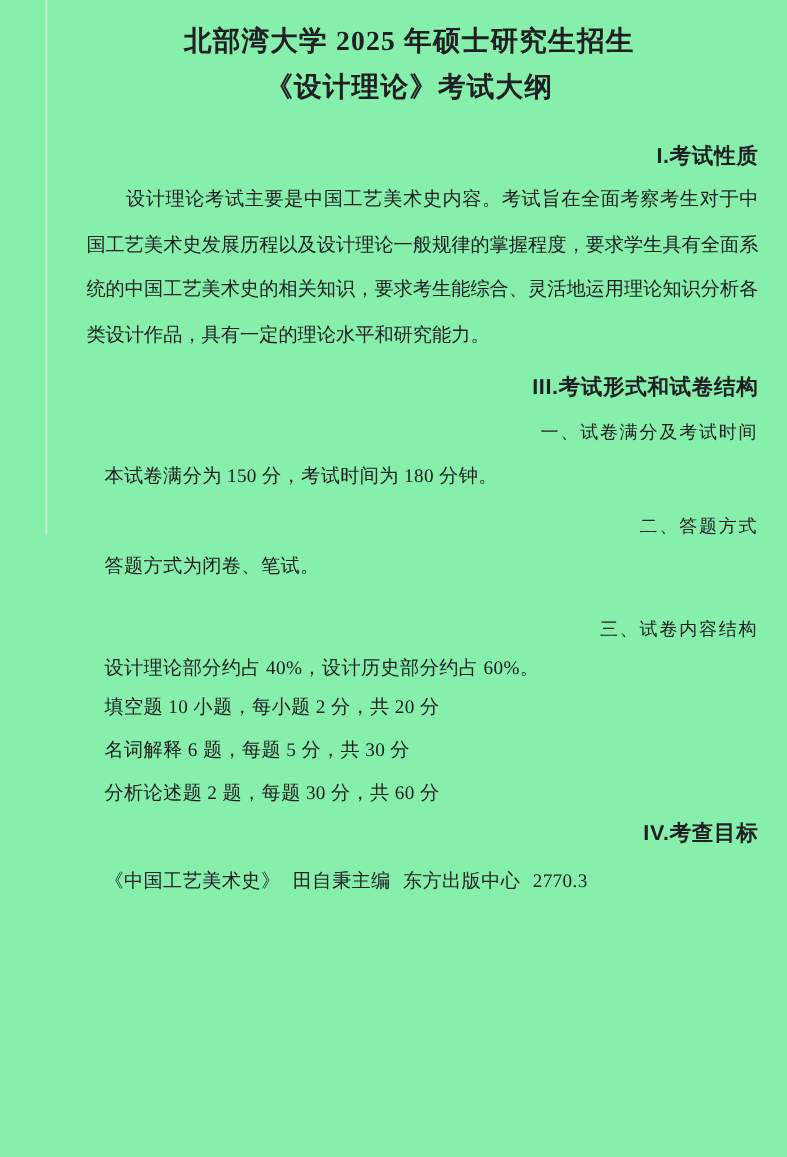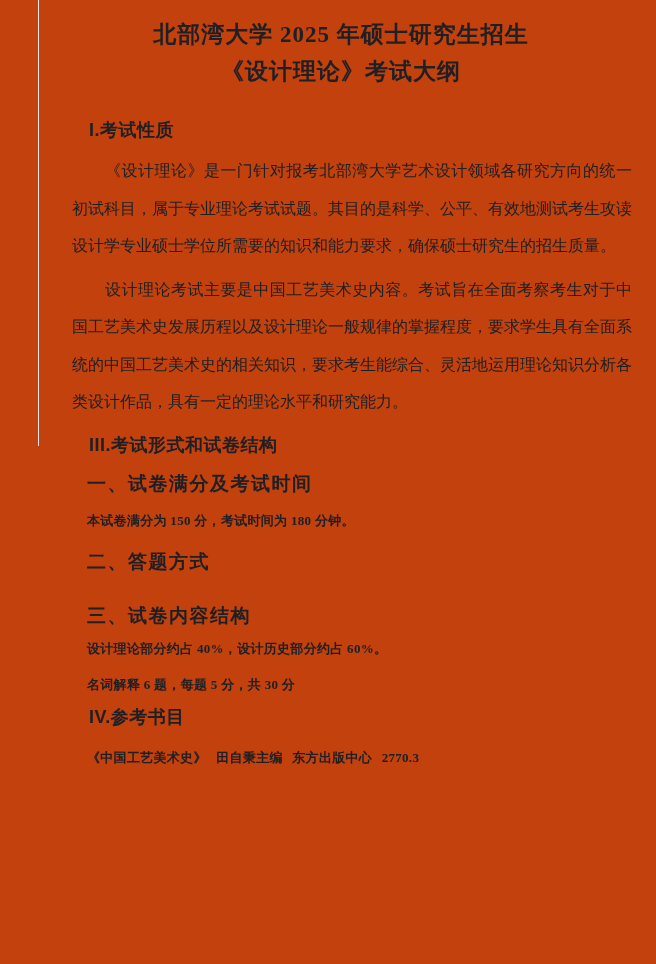--- a/index.html
+++ b/index.html
@@ -1,21 +1,21 @@
 <!DOCTYPE html>
 <html><head>
 <meta charset="utf-8">
 <style>
   html, body { margin: 0; padding: 0; background: #888; }
   .page {
     position: relative;
     width: 656px;
     height: 964px;
     margin: 0 auto;
-    background: #c2410c;
+    background: #86efac;
     overflow: hidden;
     font-family: "Liberation Serif", "DejaVu Serif", serif;
     color: #202024;
   }
   .scan-artifact-line {
     position: absolute;
     left: 38px;
     top: 0;
     width: 1px;
     height: 446px;
@@ -29,75 +29,78 @@
   }
   .doc-title {
     margin-left: -46px;
     margin-right: -24px;
     text-align: center;
     font-weight: bold;
     font-size: 23px;
     line-height: 30px;
     letter-spacing: 1px;
   }
-  .doc-title.second { margin-top: 8px; font-family: Liberation Mono, monospace; }
+  .doc-title.second { margin-top: 8px; }
   .h-roman {
     font-family: "Liberation Sans", "DejaVu Sans", sans-serif;
     font-weight: bold;
     font-size: 18px;
     line-height: 24px;
     margin-left: 17px;
     letter-spacing: 0.5px;
+    text-align: right;
   }
   .h-sub {
-    font-weight: bold;
-    font-size: 19px;
+    font-weight: normal;
+    font-size: 15px;
     line-height: 26px;
     margin-left: 15px;
     letter-spacing: 1.5px;
+    text-align: right;
   }
   .para {
     font-size: 16px;
     line-height: 37.5px;
     text-align: justify;
     text-indent: 33px;
   }
   .bodyline {
-    font-size: 13px;
+    font-size: 16px;
     line-height: 22px;
     margin-left: 15px;
     letter-spacing: 0.3px;
-    font-weight: bold;
   }
   .ref { word-spacing: 6px; }
 </style>
 </head>
 <body>
 
 <div class="page">
   <div class="scan-artifact-line"></div>
   <div class="content">
 
     <div class="doc-title">北部湾大学 2025 年硕士研究生招生</div>
     <div class="doc-title second">《设计理论》考试大纲</div>
 
     <div class="h-roman" style="margin-top:30px">I.考试性质</div>
-    <div class="para" style="margin-top:10px">《设计理论》是一门针对报考北部湾大学艺术设计领域各研究方向的统一初试科目，属于专业理论考试试题。其目的是科学、公平、有效地测试考生攻读设计学专业硕士学位所需要的知识和能力要求，确保硕士研究生的招生质量。</div>
 
     <div class="para" style="margin-top:6px">设计理论考试主要是中国工艺美术史内容。考试旨在全面考察考生对于中国工艺美术史发展历程以及设计理论一般规律的掌握程度，要求学生具有全面系统的中国工艺美术史的相关知识，要求考生能综合、灵活地运用理论知识分析各类设计作品，具有一定的理论水平和研究能力。</div>
 
     <div class="h-roman" style="margin-top:12px">III.考试形式和试卷结构</div>
 
     <div class="h-sub" style="margin-top:14px">一、试卷满分及考试时间</div>
     <div class="bodyline" style="margin-top:13px">本试卷满分为 150 分，考试时间为 180 分钟。</div>
 
     <div class="h-sub" style="margin-top:17px">二、答题方式</div>
+    <div class="bodyline" style="margin-top:10px">答题方式为闭卷、笔试。</div>
 
     <div class="h-sub" style="margin-top:28px">三、试卷内容结构</div>
     <div class="bodyline" style="margin-top:9px">设计理论部分约占 40%，设计历史部分约占 60%。</div>
 
+    <div class="bodyline" style="margin-top:10px">填空题 10 小题，每小题 2 分，共 20 分</div>
     <div class="bodyline" style="margin-top:14px">名词解释 6 题，每题 5 分，共 30 分</div>
+    <div class="bodyline" style="margin-top:14px">分析论述题 2 题，每题 30 分，共 60 分</div>
 
-    <div class="h-roman" style="margin-top:9px">IV.参考书目</div>
+    <div class="h-roman" style="margin-top:9px">IV.考查目标</div>
     <div class="bodyline ref" style="margin-top:18px">《中国工艺美术史》 田自秉主编 东方出版中心 2770.3</div>
 
   </div>
 </div>
 
 </body></html>

